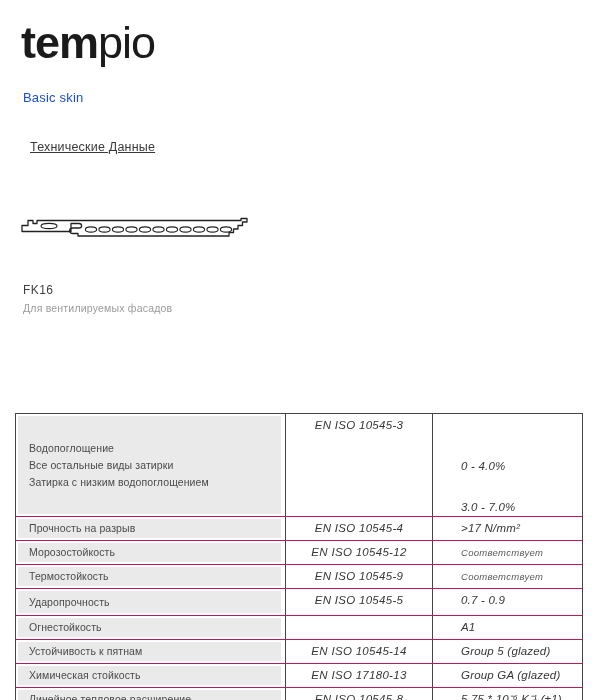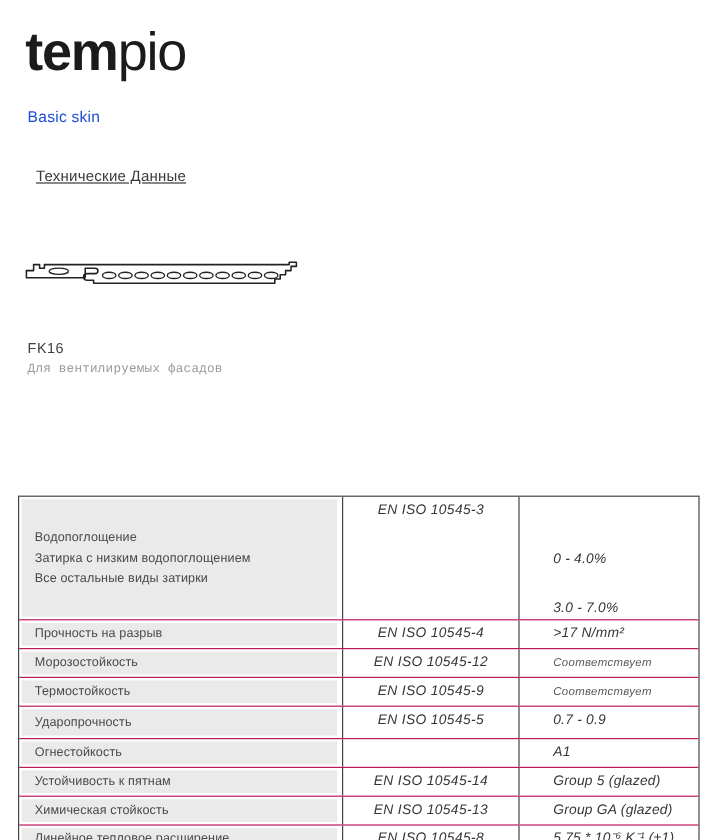--- a/index.html
+++ b/index.html
@@ -11,21 +11,21 @@
   .logo{position:absolute;left:21px;top:20px;font-size:45px;letter-spacing:-1px;color:#1b1b1b;line-height:1;}
   .logo .b{font-weight:700;}
   .logo .l{font-weight:400;}
   .product-name{position:absolute;left:23px;top:61px;font-size:13px;font-weight:400;color:#1d4ed8;letter-spacing:.2px;margin-top:29px;}
   
   .tech-link{position:absolute;left:30px;top:140px;font-size:12.5px;color:#3a3a3a;text-decoration:underline;letter-spacing:.2px;cursor:pointer;}
   
   .profile-drawing{position:absolute;left:19px;top:215px;width:232px;height:28px;}
   
   .profile-code{position:absolute;left:23px;top:283px;font-size:12px;font-weight:500;color:#3f3f3f;letter-spacing:.4px;}
-  .profile-desc{position:absolute;left:23px;top:302px;font-size:10.5px;color:#9b9b9b;letter-spacing:.2px;font-family:Liberation Mono, monospace;}
+  .profile-desc{position:absolute;left:23px;top:302px;font-size:10.5px;color:#9b9b9b;letter-spacing:.2px;}
   
   .spec-table{
     position:absolute;left:15px;top:413px;width:568px;
     border:1px solid #454545;box-sizing:border-box;
   }
   .t-row{display:grid;grid-template-columns:269px 147px 150px;min-height:20px;}
   .t-row + .t-row{border-top:1px solid #be185d;}
   .t-row:nth-child(2){min-height:19px;}
   .t-row:nth-child(5){min-height:26px;}
   .t-row:nth-child(10){min-height:22px;gap:20px;}
@@ -80,22 +80,22 @@
   </div>
 
   <div class="profile-code">FK16</div>
   <div class="profile-desc">Для вентилируемых фасадов</div>
 
   <div class="spec-table" id="spec-table">
       <div class="t-row multi">
         <div class="cell lbl">
           <div class="lbl-fill">
             <div class="lbl-line">Водопоглощение</div>
+            <div class="lbl-line">Все остальные виды затирки</div>
             <div class="lbl-line">Затирка с низким водопоглощением</div>
-            <div class="lbl-line">Все остальные виды затирки</div>
           </div>
         </div>
         <div class="cell std">EN ISO 10545-3</div>
         <div class="cell val">
           <div class="val-line">&nbsp;</div>
           <div class="val-line">0 - 4.0%</div>
           <div class="val-line">3.0 - 7.0%</div>
         </div>
       </div>
       <div class="t-row">
@@ -163,21 +163,21 @@
         <div class="cell val">
           <div class="val-line">Group 5 (glazed)</div>
         </div>
       </div>
       <div class="t-row">
         <div class="cell lbl">
           <div class="lbl-fill">
             <div class="lbl-line">Химическая стойкость</div>
           </div>
         </div>
-        <div class="cell std">EN ISO 10545-13</div>
+        <div class="cell std">EN ISO 17180-13</div>
         <div class="cell val">
           <div class="val-line">Group GA (glazed)</div>
         </div>
       </div>
       <div class="t-row">
         <div class="cell lbl">
           <div class="lbl-fill">
             <div class="lbl-line">Линейное тепловое расширение</div>
           </div>
         </div>

